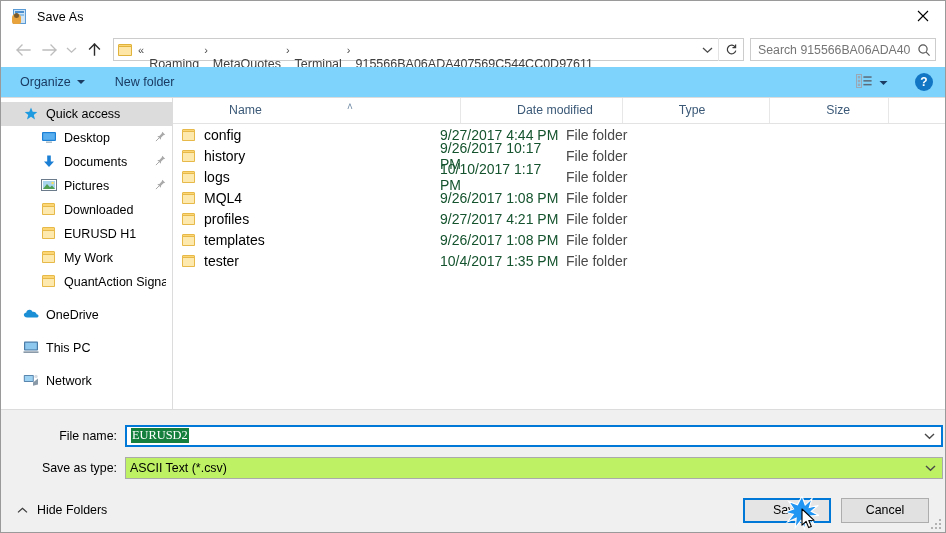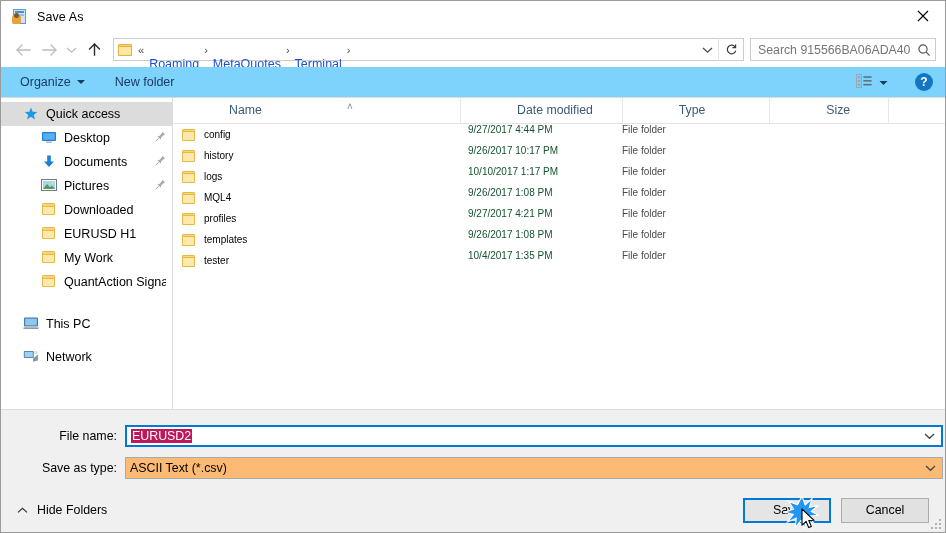--- a/index.html
+++ b/index.html
@@ -31,21 +31,21 @@
   .navbtn{width:26px;height:26px;display:flex;align-items:center;justify-content:center;flex:none;cursor:default;}
   .navbtn.small{width:19px;}
   .addressbar{
     flex:1;height:23px;border:1px solid #cccccc;background:#fff;display:flex;align-items:center;
     box-sizing:border-box;margin-left:6px;min-width:0;
   }
   .addr-folder{width:16px;height:14px;margin:0 3px 0 4px;flex:none;position:relative;}
   .addr-folder .f-back{position:absolute;left:0;top:1px;width:14px;height:12px;background:#fcd575;border:1px solid #e0b33c;border-radius:1px;box-sizing:border-box;}
   .addr-folder .f-front{position:absolute;left:0;top:3px;width:14px;height:10px;background:#fde6a6;border:1px solid #e0b33c;border-radius:0 0 1px 1px;box-sizing:border-box;}
   .crumbs{display:flex;align-items:center;flex:1;min-width:0;overflow:hidden;white-space:nowrap;}
-  .crumb{font-size:12.5px;color:#1d4ed8;padding:0 4px;cursor:default;margin-top:28px;}
+  .crumb{font-size:12.5px;color:#404040;padding:0 4px;cursor:default;margin-top:28px;}
   .crumb-sep{color:#4a4a4a;font-size:11px;padding:0 1px;user-select:none;}
   .addr-caret{width:22px;height:21px;display:flex;align-items:center;justify-content:center;flex:none;cursor:default;}
   .refresh-btn{width:24px;height:23px;border-left:1px solid #e3e3e3;display:flex;align-items:center;justify-content:center;flex:none;cursor:default;}
   .searchbox{
     width:186px;height:23px;border:1px solid #cccccc;background:#fff;margin-left:6px;
     display:flex;align-items:center;box-sizing:border-box;flex:none;
   }
   .searchbox input{
     border:0;outline:0;flex:1;min-width:0;font-family:inherit;font-size:12.3px;color:#767676;background:transparent;padding:0 2px 0 7px;
   }
@@ -80,36 +80,36 @@
   .filepane{flex:1;display:flex;flex-direction:column;min-width:0;background:#fff;}
   .colhead{height:25px;min-height:25px;display:flex;align-items:center;border-bottom:1px solid #e3e3e3;position:relative;background:#fff;}
   .col{font-size:12.3px;color:#3c5a78;padding-left:8px;box-sizing:border-box;height:25px;line-height:25px;border-right:1px solid #e7e7e7;cursor:default;position:relative;margin-left:48px;}
   .col.name{width:267px;}
   .col.date{width:126px;}
   .col.type{width:110px;}
   .col.size{width:78px;}
   .col.filler{flex:1;border-right:0;}
   .sortchev{position:absolute;left:126px;top:-4px;color:#6f8ba6;font-size:10px;}
   .rows{flex:1;overflow:hidden;}
-  .frow{height:21px;display:flex;font-size:10px;color:#000;cursor:default;gap:28px;}
+  .frow{height:21px;display:flex;align-items:center;font-size:14px;color:#000;cursor:default;}
   .frow .c-name{width:267px;display:flex;align-items:center;padding-left:8px;box-sizing:border-box;}
   .frow .c-name .folder-ico{margin-right:8px;flex:none;}
   .frow .c-date{width:126px;color:#14532d;}
   .frow .c-type{width:110px;color:#4a4a4a;}
   .frow .c-size{width:78px;color:#4a4a4a;}
 
   
   .form{background:#f0f0f0;border-top:1px solid #dcdcdc;padding:14px 0 0 0;}
   .formrow{display:flex;align-items:center;height:23px;margin-bottom:9px;padding-right:2px;}
   .formrow .lbl{width:124px;text-align:right;padding-right:8px;font-size:12.4px;color:#000;box-sizing:border-box;}
   .combo{flex:1;height:22px;display:flex;align-items:center;box-sizing:border-box;min-width:0;}
   .combo.focused{border:2px solid #0078d7;background:#fff;}
-  .combo.plain{border:1px solid #aaaaaa;background:#fdba74;}
+  .combo.plain{border:1px solid #aaaaaa;background:#bef264;}
   .combo .val{flex:1;font-size:12.4px;padding-left:4px;white-space:nowrap;overflow:hidden;}
-  .combo.focused .val span{background:#be185d;color:#fff;padding:1px 1px;}
+  .combo.focused .val span{background:#15803d;color:#fff;padding:1px 1px;font-family:Liberation Serif, serif;}
   .combo .ccaret{width:24px;display:flex;align-items:center;justify-content:center;flex:none;}
 
   
   .footer{background:#f0f0f0;height:44px;display:flex;align-items:center;padding:0 16px 0 10px;box-sizing:border-box;position:relative;}
   .hidefolders{display:flex;align-items:center;gap:9px;font-size:12.4px;color:#000;cursor:default;padding-left:6px;}
   .btns{margin-left:auto;display:flex;align-items:center;gap:10px;position:relative;}
   .btn{width:88px;height:25px;font-size:12.4px;display:flex;align-items:center;justify-content:center;box-sizing:border-box;cursor:default;color:#000;}
   .btn.default{border:2px solid #0078d7;background:#e5e5e5;}
   .btn.normal{border:1px solid #adadad;background:#e1e1e1;}
   .grip{position:absolute;right:4px;bottom:3px;width:12px;height:12px;}
@@ -167,20 +167,21 @@
           <div class="f-front"></div>
       </div>
       <div class="crumbs">
         <span class="crumb-sep">«</span>
         <span class="crumb">Roaming</span>
         <span class="crumb-sep">›</span>
         <span class="crumb">MetaQuotes</span>
         <span class="crumb-sep">›</span>
         <span class="crumb">Terminal</span>
         <span class="crumb-sep">›</span>
+        <span class="crumb">915566BA06ADA407569C544CC0D97611</span>
       </div>
       <div class="addr-caret">
         <svg width="11" height="8" viewBox="0 0 11 8">
             <path d="M1 2 L5.5 6.2 L10 2" stroke="#4a4a4a" stroke-width="1.3" fill="none"></path>
           </svg>
       </div>
       <div class="refresh-btn">
         <svg width="13" height="13" viewBox="0 0 13 13">
             <path d="M10.3 4.2 A4.3 4.3 0 1 0 10.8 7.6" stroke="#3a3a3a" stroke-width="1.2" fill="none"></path>
             <path d="M10.6 1.4 L10.6 4.6 L7.5 4.6" stroke="#3a3a3a" stroke-width="1.2" fill="none"></path>
@@ -304,20 +305,28 @@
       <div class="nav-row lvl1">
         <span class="nicon"><span class="folder-ico"><span class="fb"></span><span class="ff"></span></span></span>
         <span class="nlabel">My Work</span>
       </div>
       <div class="nav-row lvl1">
         <span class="nicon"><span class="folder-ico"><span class="fb"></span><span class="ff"></span></span></span>
         <span class="nlabel">QuantAction Signal</span>
       </div>
 
       <div class="grp-gap"></div>
+      <div class="nav-row lvl0">
+        <span class="nicon">
+          <svg width="16" height="12" viewBox="0 0 16 12">
+              <path d="M4.3 10.5 C1.9 10.5 0.6 9.1 0.9 7.6 C1.1 6.4 2.2 5.7 3.2 5.8 C3.4 3.9 5 2.6 6.9 2.8 C8.2 2.9 9.2 3.8 9.6 4.9 C11.4 4.3 13.3 5.4 13.6 7.2 C15 7.3 15.7 8.3 15.5 9.3 C15.3 10.1 14.5 10.5 13.6 10.5 Z" fill="#1b8fd6"></path>
+            </svg>
+        </span>
+        <span class="nlabel">OneDrive</span>
+      </div>
 
       <div class="grp-gap"></div>
       <div class="nav-row lvl0">
         <span class="nicon">
           <svg width="16" height="14" viewBox="0 0 16 14">
               <rect x="1" y="1.5" width="14" height="9" rx="0.8" fill="#4a7ca8"></rect>
               <rect x="2.2" y="2.7" width="11.6" height="6.7" fill="#8fc8ef"></rect>
               <rect x="0.5" y="11.4" width="15" height="1.5" fill="#7f8f9f"></rect>
             </svg>
         </span>

